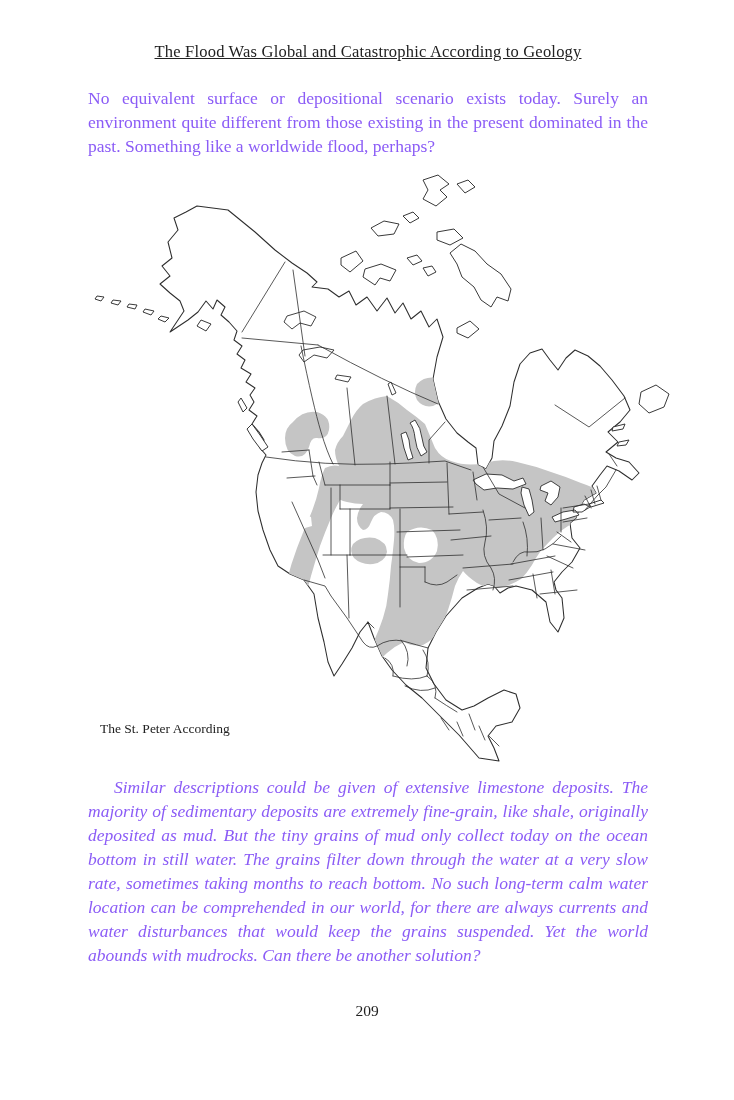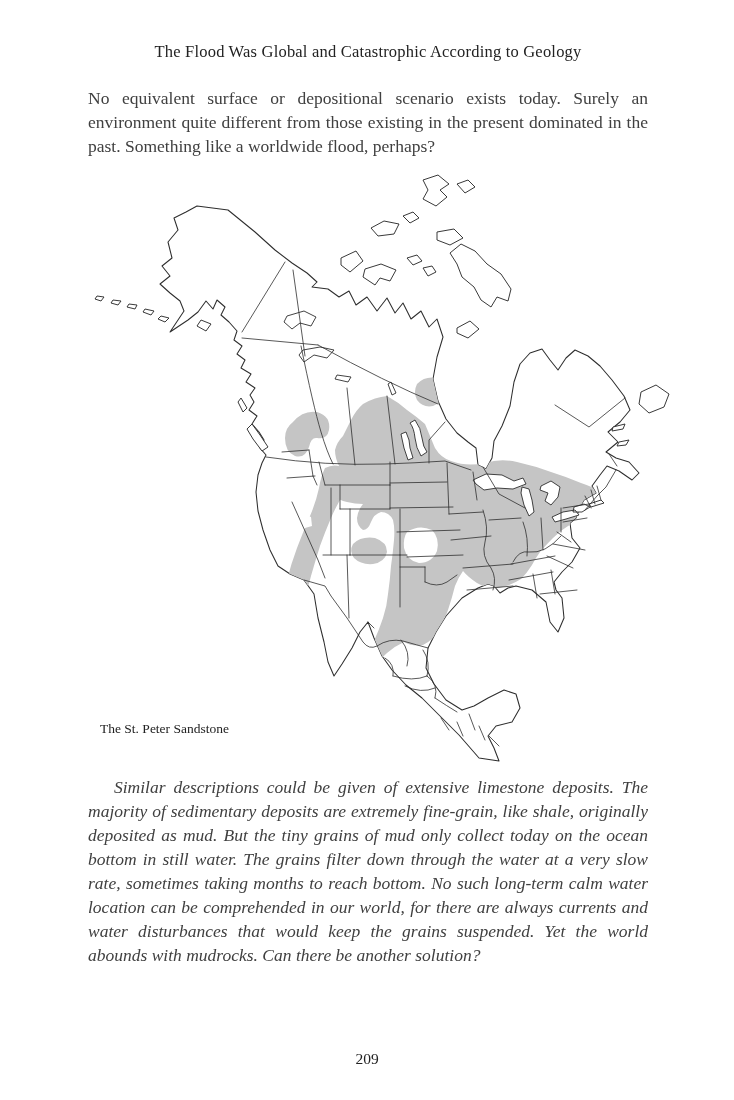--- a/index.html
+++ b/index.html
@@ -9,40 +9,41 @@
     background:#ffffff;
     font-family:"Liberation Serif","DejaVu Serif",serif;
     color:#1c1c1c;
     overflow:hidden;
   }
   .running-header{
     position:absolute;top:42px;left:88px;width:560px;
     text-align:center;
     font-size:16.5px;letter-spacing:0.2px;
     color:#222;
+    text-decoration:underline;
   }
   .body-para{
     position:absolute;left:88px;width:560px;
     font-size:17.5px;line-height:24px;
     text-align:justify;
-    color:#404040;
+    color:#8b5cf6;
     margin:0;
   }
   .para-1{top:86px;}
   .para-2{top:775px;text-indent:26px;font-style:italic;}
   .figure-map{
     position:absolute;left:85px;top:170px;width:600px;height:600px;
   }
   .figure-caption{
     position:absolute;left:100px;top:721px;
     font-size:13.5px;color:#222;
   }
   .page-number{
     position:absolute;top:1002px;left:0;width:734px;
-    text-align:center;font-size:15.5px;color:#222;margin-top:48px;
+    text-align:center;font-size:15.5px;color:#222;
   }
   svg .coast{fill:#ffffff;stroke:#2e2e2e;stroke-width:1.05;stroke-linejoin:round;}
   svg .isl{fill:#ffffff;stroke:#2e2e2e;stroke-width:0.95;stroke-linejoin:round;}
   svg .lake{fill:#ffffff;stroke:#2e2e2e;stroke-width:0.9;stroke-linejoin:round;}
   svg .cutout{fill:#ffffff;stroke:none;}
   svg .border{fill:none;stroke:#2e2e2e;stroke-width:0.8;stroke-linejoin:round;stroke-linecap:round;}
 </style>
 </head>
 <body>
 
@@ -74,19 +75,19 @@
 
       <path class="cutout" d="M322,362 Q334,354 347,360 Q355,368 352,381 Q347,393 334,393 Q322,391 319,378 Q318,368 322,362 Z"></path>
       <path class="cutout" d="M218,344 l8,3 l1,9 l-7,2 l-4,-8 Z"></path>
 
       <path class="lake" d="M202,146 l17,-5 l12,6 l-5,9 l-11,-3 l-8,6 l-8,-7 Z M218,180 l17,-3 l14,3 l-7,8 l-13,-3 l-10,7 l-5,-7 Z M252,205 l14,2 l-3,5 l-13,-3 Z M306,212 l5,11 l-4,2 l-4,-11 Z M330,250 q6,8 7,18 q1,9 5,14 l-6,4 q-5,-8 -6,-18 q-1,-10 -5,-15 Z M321,262 q4,8 4,16 l3,10 l-5,2 l-4,-12 q-2,-9 -3,-14 Z M388,310 l13,-6 l16,1 l12,6 l9,-3 l3,6 l-13,5 l-16,-1 l-13,2 l-8,-6 Z M437,317 l7,2 l3,11 l2,12 l-5,4 l-5,-11 l-3,-12 Z M456,316 l10,-5 l9,6 l-2,10 l-7,8 l-6,-4 l3,-8 l-8,-3 Z M467,347 l11,-5 l12,-2 l4,5 l-13,4 l-11,3 Z M489,337 l10,-3 l6,3 l-8,5 l-9,0 Z"></path>
 
       <path class="border" d="M200,92 L157,162 M208,100 L220,186 M157,168 L233,175 M233,175 Q300,212 353,234 M216,176 Q228,235 236,262 Q242,282 248,294 M262,218 L270,295 M302,226 L310,294 M360,252 L344,270 L344,293 M398,297 L414,324 L440,338 M470,235 L504,257 L540,228 M524,284 L532,296 M181,287 Q240,296 300,294 Q330,293 360,291 L386,300 M500,340 L512,326 L521,317 L531,300 M197,282 L224,280 M202,308 L230,306 M224,280 L228,306 M228,306 L232,315 M234,292 L240,315 M240,315 L305,315 M305,292 L305,315 M207,332 L233,390 L240,408 M246,318 L246,385 M255,315 L255,339 M255,339 L305,339 M305,315 L305,339 M265,339 L265,385 M315,339 L315,385 M238,385 L265,385 M265,385 L322,385 M262,385 L264,448 M315,385 L315,437 M315,397 L340,397 M340,397 L340,412 M340,412 Q352,418 362,412 L372,405 M305,313 L362,312 M305,338 L368,337 M312,362 L375,360 M322,387 L378,385 M362,293 L364,344 M364,344 L398,342 M366,370 L406,366 M378,398 L428,394 M382,420 L428,416 M388,302 L392,330 M398,340 Q404,358 400,372 Q396,386 406,398 Q412,408 408,420 M404,350 L436,348 M438,352 Q444,368 442,386 M456,348 L458,380 M476,366 Q460,384 444,382 Q434,380 428,392 M426,394 L470,386 M424,410 L468,402 M448,404 L452,428 M466,400 L470,424 M455,424 L492,420 M476,338 L476,362 M478,338 L504,334 M478,352 L502,348 M468,374 L500,380 M462,386 L488,398 M472,362 L486,372 M506,320 L510,334 M512,316 L516,330 M500,326 L506,338 M219,410 L240,416 L246,426 L262,448 Q270,460 278,472 Q284,480 292,476 Q304,468 318,471 Q332,475 343,478 M283,452 L289,458 M300,488 Q310,494 308,506 M316,470 Q326,482 322,496 M338,480 Q346,492 342,506 M308,506 Q328,512 342,506 M320,516 Q336,524 350,518 M342,506 Q354,514 350,528 M350,528 Q362,536 372,542 M356,548 L364,560 M372,552 L378,566 M384,544 L390,560 M394,556 L400,570 M404,566 L414,576"></path>
     </svg>
   </div>
 
-  <div class="figure-caption">The St. Peter Sandstone</div>
+  <div class="figure-caption">The St. Peter According</div>
 
   <p class="body-para para-2">Similar descriptions could be given of extensive limestone deposits. The majority of sedimentary deposits are extremely fine-grain, like shale, originally deposited as mud. But the tiny grains of mud only collect today on the ocean bottom in still water. The grains filter down through the water at a very slow rate, sometimes taking months to reach bottom. No such long-term calm water location can be comprehended in our world, for there are always currents and water disturbances that would keep the grains suspended. Yet the world abounds with mudrocks. Can there be another solution?</p>
 
   <div class="page-number">209</div>
 
 </div>
 
 </body></html>

